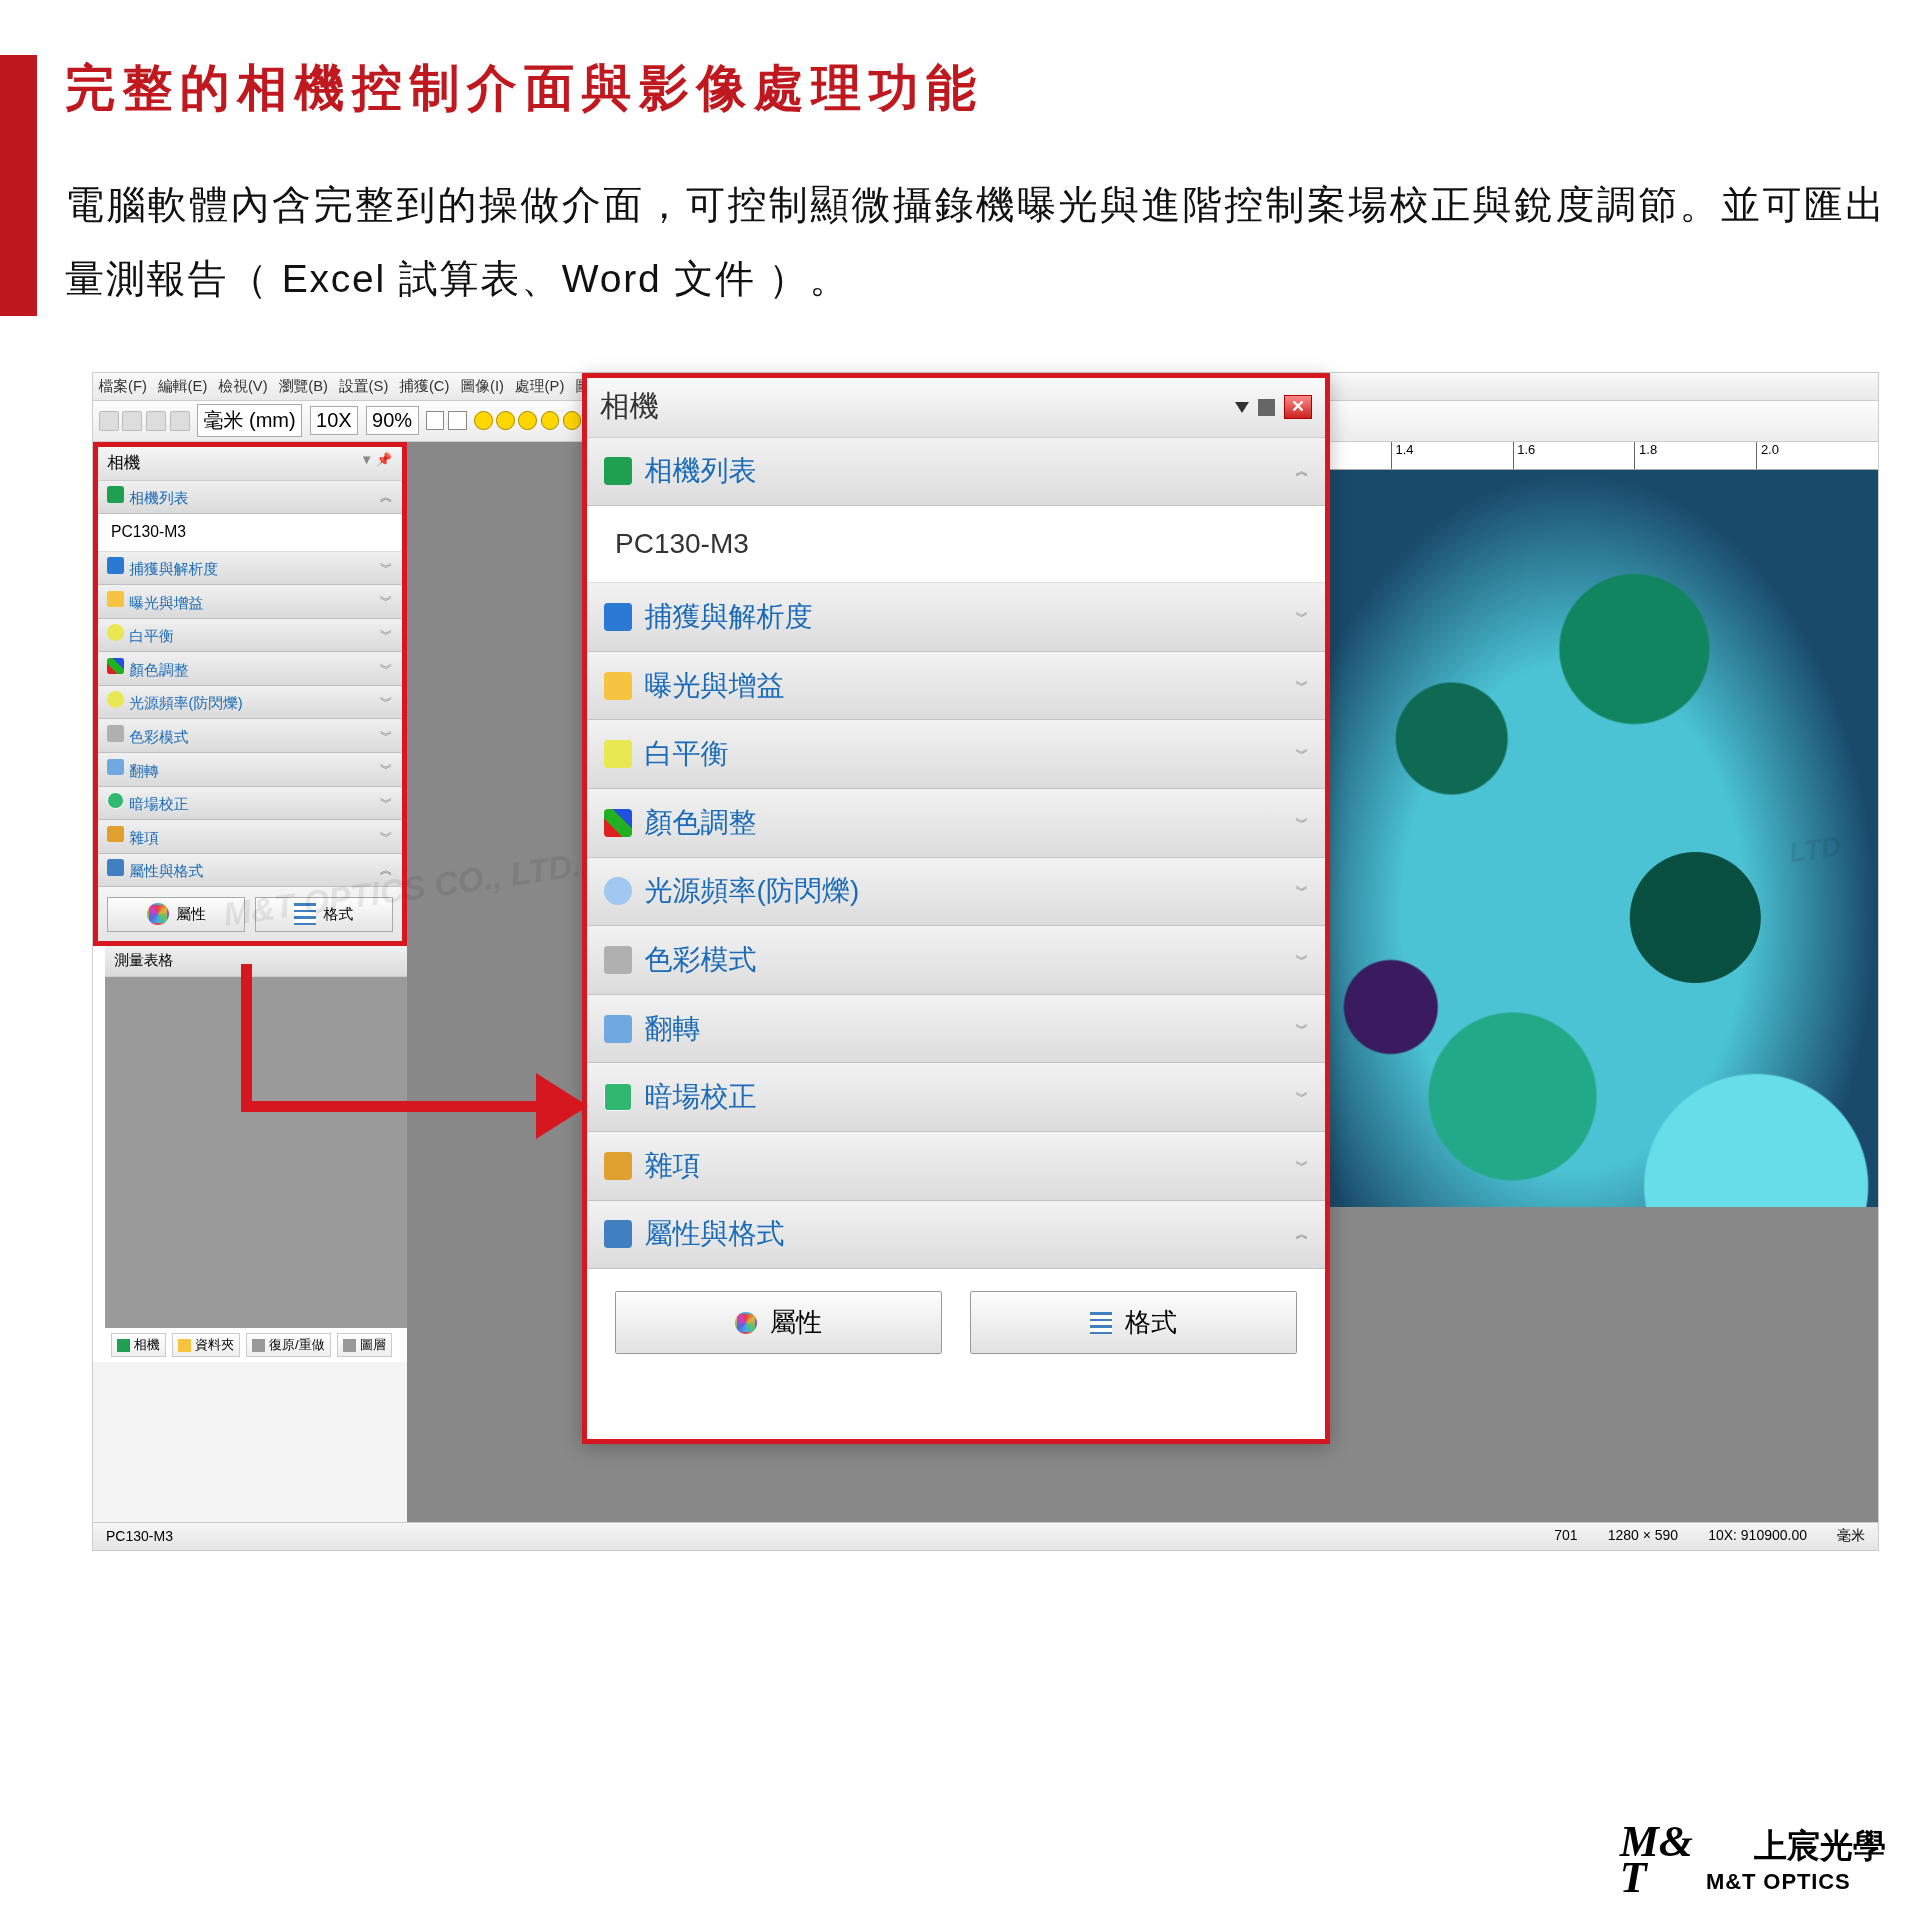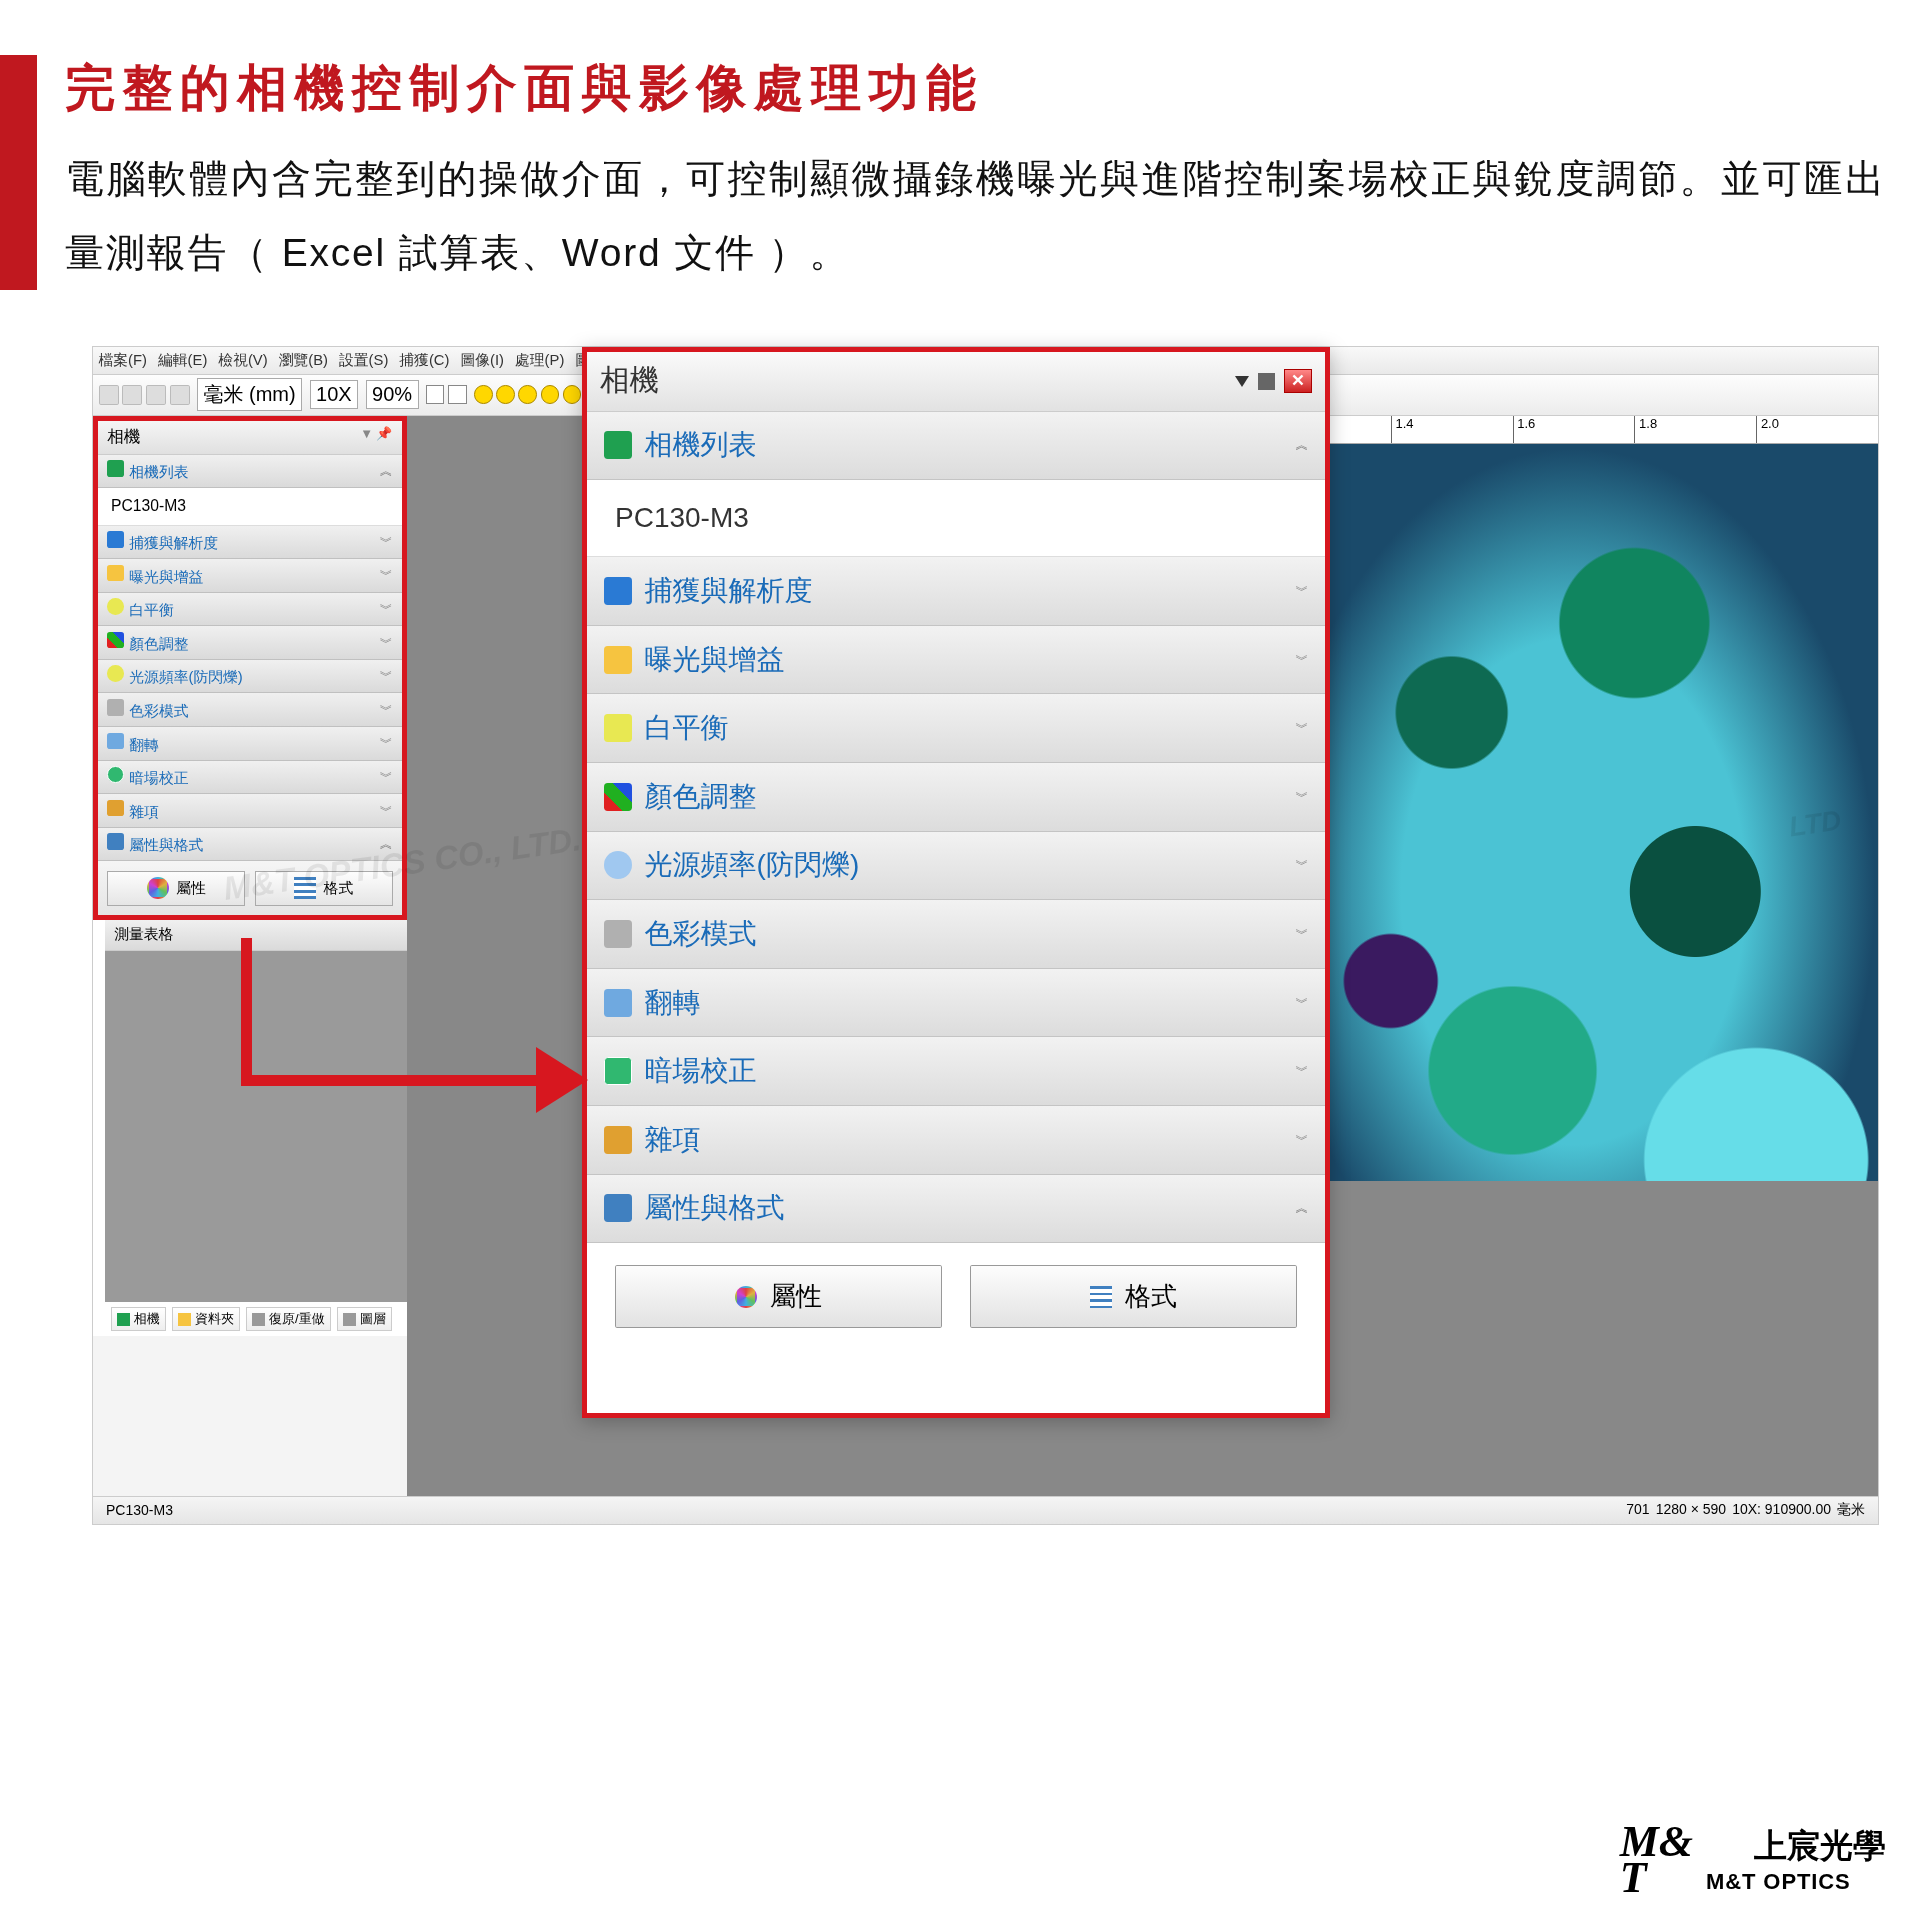--- a/index.html
+++ b/index.html
@@ -1,21 +1,21 @@
 <!DOCTYPE html>
 <html style="font-size:14.8px"><head>
 <meta charset="utf-8">
 <style>
 * { box-sizing: border-box; margin: 0; padding: 0; }
 body { font-family: "Microsoft JhengHei", "PingFang TC", sans-serif; background: #fff; width: 1923px; height: 1923px; position: relative; }
 
 .header-block { display: flex; padding: 55px 0 28px 0; }
 .red-bar { width: 37px; background: #c0181f; margin: 0 28px 0 0; }
 .header-text { flex: 1; padding-right: 37px; }
-.title { font-size: 50px; color: #c0181f; font-weight: bold; letter-spacing: 7.4px; margin-bottom: 20px; }
+.title { font-size: 50px; color: #c0181f; font-weight: bold; letter-spacing: 7.4px; margin-bottom: 46px; }
 .desc { font-size: 39px; line-height: 1.9; color: #111; letter-spacing: 1.8px; text-align: justify; }
 
 .screenshot-area { position: relative; margin: 28px 44px 0 92px; background: #f4f4f4; border: 0.9px solid #ccc; }
 
 .menubar { display: flex; background: linear-gradient(#f9f9f9,#e9e9e9); border-bottom: 0.9px solid #ccc; font-size: 14.8px; padding: 3.7px 5.5px; gap: 11px; }
 .menu-item { color: #333; }
 
 .toolbar { display: flex; align-items: center; background: linear-gradient(#fdfdfd,#ececec); border-bottom: 0.9px solid #ccc; padding: 3.7px 5.5px; gap: 7.4px; font-size: 14.8px; }
 .tb-icon { width: 20px; height: 20px; background: #ddd; border: 0.9px solid #bbb; border-radius: 1.8px; }
 .tb-select { border: 0.9px solid #aaa; background: #fff; padding: 1.8px 5.5px; font-size: 20px; }
@@ -82,21 +82,21 @@
   radial-gradient(circle at 30% 30%, #0e6a52 0 55px, transparent 57px),
   radial-gradient(circle at 60% 20%, #10855f 0 74px, transparent 76px),
   radial-gradient(circle at 70% 50%, #0a5040 0 65px, transparent 66px),
   radial-gradient(circle at 40% 70%, #22aa88 0 83px, transparent 85px),
   radial-gradient(circle at 80% 80%, #66dde8 0 111px, transparent 113px),
   radial-gradient(circle at 20% 60%, #3a1a60 0 46px, transparent 48px),
   radial-gradient(ellipse at 50% 50%, #4bc3d4 0 40%, #1a4a6a 70%);
 }
 
 .statusbar { position: absolute; bottom: 0; left: 0; right: 0; height: 28px; background: linear-gradient(#f5f5f5,#e5e5e5); border-top: 0.9px solid #ccc; display: flex; align-items: center; font-size: 14px; padding: 0 13px; justify-content: space-between; }
-.status-group { display: flex; gap: 6px; }
+.status-group { display: flex; gap: 30px; }
 
 .watermark { position: absolute; font-size: 33px; color: rgba(0,0,0,.08); font-weight: bold; font-style: italic; pointer-events: none; transform: rotate(-8deg); }
 .wm1 { top: 498px; left: 129px; }
 .wm2 { top: 849px; left: 517px; }
 .wm3 { top: 461px; right: 37px; font-size: 28px; }
 
 .logo-area { position: absolute; right: 37px; bottom: 28px; display: flex; align-items: center; gap: 13px; z-index: 30; }
 .logo-mt { font-size: 44px; font-weight: bold; font-style: italic; font-family: serif; line-height: .8; }
 .logo-text { display: flex; flex-direction: column; }
 .logo-zh { font-size: 33px; font-weight: bold; margin-left: 48px; }

